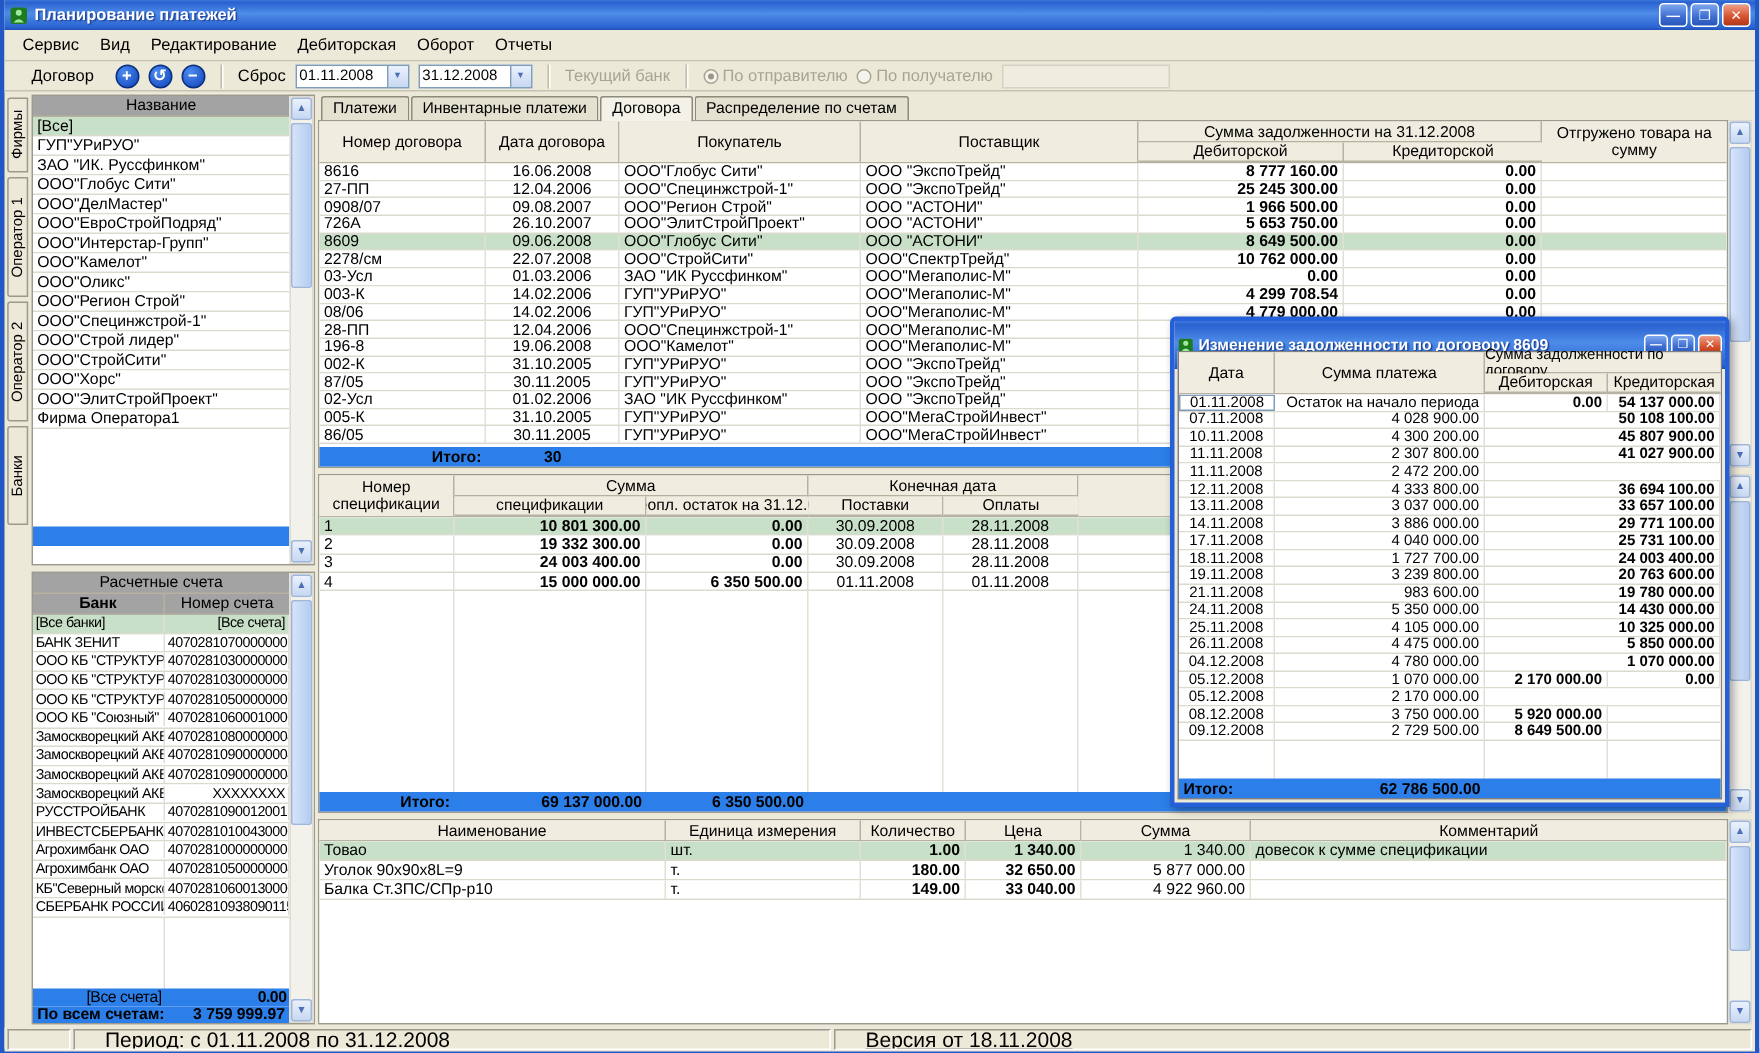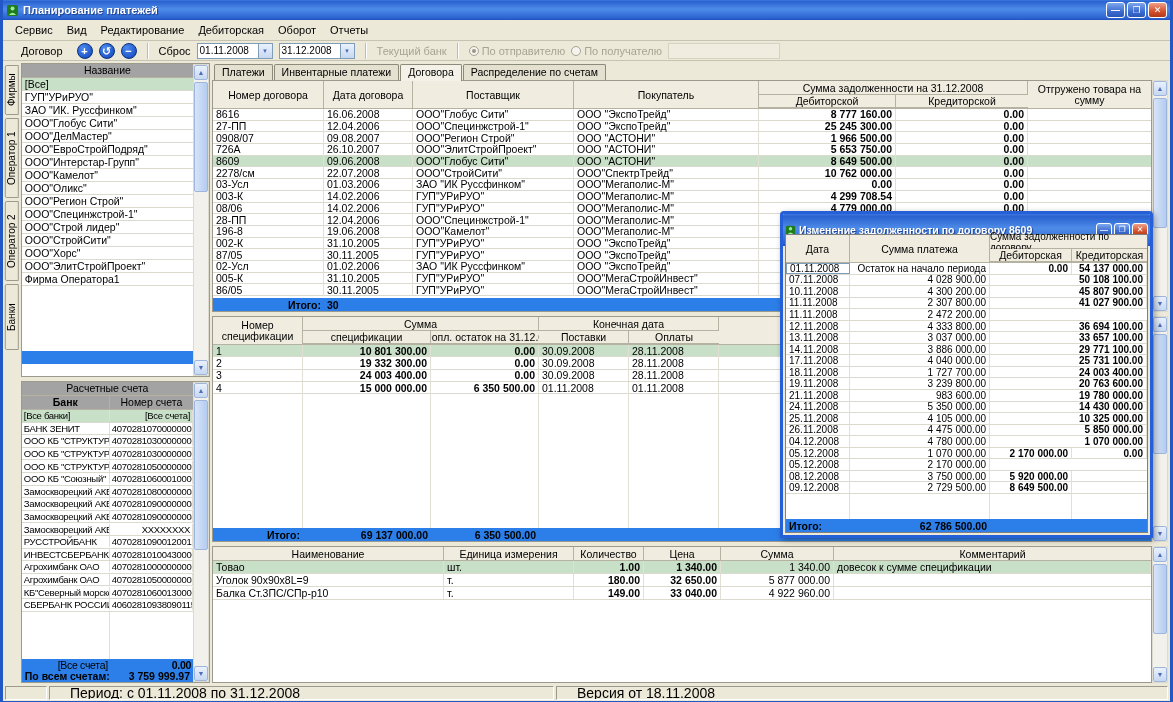--- a/index.html
+++ b/index.html
@@ -57,21 +57,21 @@
   .ptitle { height:14px; background:#a3a3a3; border-bottom:1px solid #B5B2A1; text-align:center;
             font-size:10.5px; line-height:13px; }
   .acct-heads { display:grid; grid-template-columns:88px 1fr; height:14px; }
   .acct-heads .hcell { border-right:1px solid #B5B2A1;font-weight:bold; }
 
   
   .rows { display:flex; flex-direction:column; background:#fff; overflow:hidden; }
   .rows .row { display:grid; align-items:center; border-bottom:1px solid #DCD9CE; background:#fff; }
   .rows .row.sel { background:#C8DFC8; }
   .cell { padding:0 3px; white-space:nowrap; overflow:hidden; font-size:10.5px; }
-  .cell.c { text-align:left; } .cell.r { text-align:right; } .cell.rb { text-align:right; font-weight:bold; }
+  .cell.c { text-align:center; } .cell.r { text-align:right; } .cell.rb { text-align:right; font-weight:bold; }
   .lines .cell { border-right:1px solid #E2DFD4; }
 
   .g-firms .row { grid-template-columns:1fr; height:13px; }
   .g-acct .row { grid-template-columns:88px 1fr; height:12.6px; }
   .g-acct .cell { font-size:9.5px; letter-spacing:-0.3px; padding:0 2px; }
   .g-contracts .row { grid-template-columns:111px 89px 161px 185px 137px 132px 1fr; height:11.7px; }
   .g-specs .row { grid-template-columns:90px 128px 108px 90px 90px 1fr; height:12.3px; }
   .g-goods .row { grid-template-columns:231px 130px 70px 77px 113px 1fr; height:13px; }
   .g-dlg .row { grid-template-columns:64px 140px 82px 1fr; height:11.55px; }
   .g-dlg .cell { font-size:10px; }
@@ -370,22 +370,22 @@
         <span class="tab">Инвентарные платежи</span>
         <span class="tab active">Договора</span>
         <span class="tab">Распределение по счетам</span>
       </div>
 
       <div class="tpanel" style="height:232px">
         <div class="tbox">
           <div class="thead h-contracts">
             <div class="th">Номер договора</div>
             <div class="th">Дата договора</div>
+            <div class="th">Покупатель</div>
             <div class="th">Поставщик</div>
-            <div class="th">Покупатель</div>
             <div class="grp">
               <div class="gtop">Сумма задолженности на 31.12.2008</div>
               <div class="gbot" style="grid-template-columns:137px 132px">
                 <div class="th">Дебиторской</div>
                 <div class="th">Кредиторской</div>
               </div>
             </div>
             <div class="th wrap2" style="border-right:none">Отгружено товара на сумму</div>
           </div>
           <div class="rows g-contracts lines" style="flex:1">

